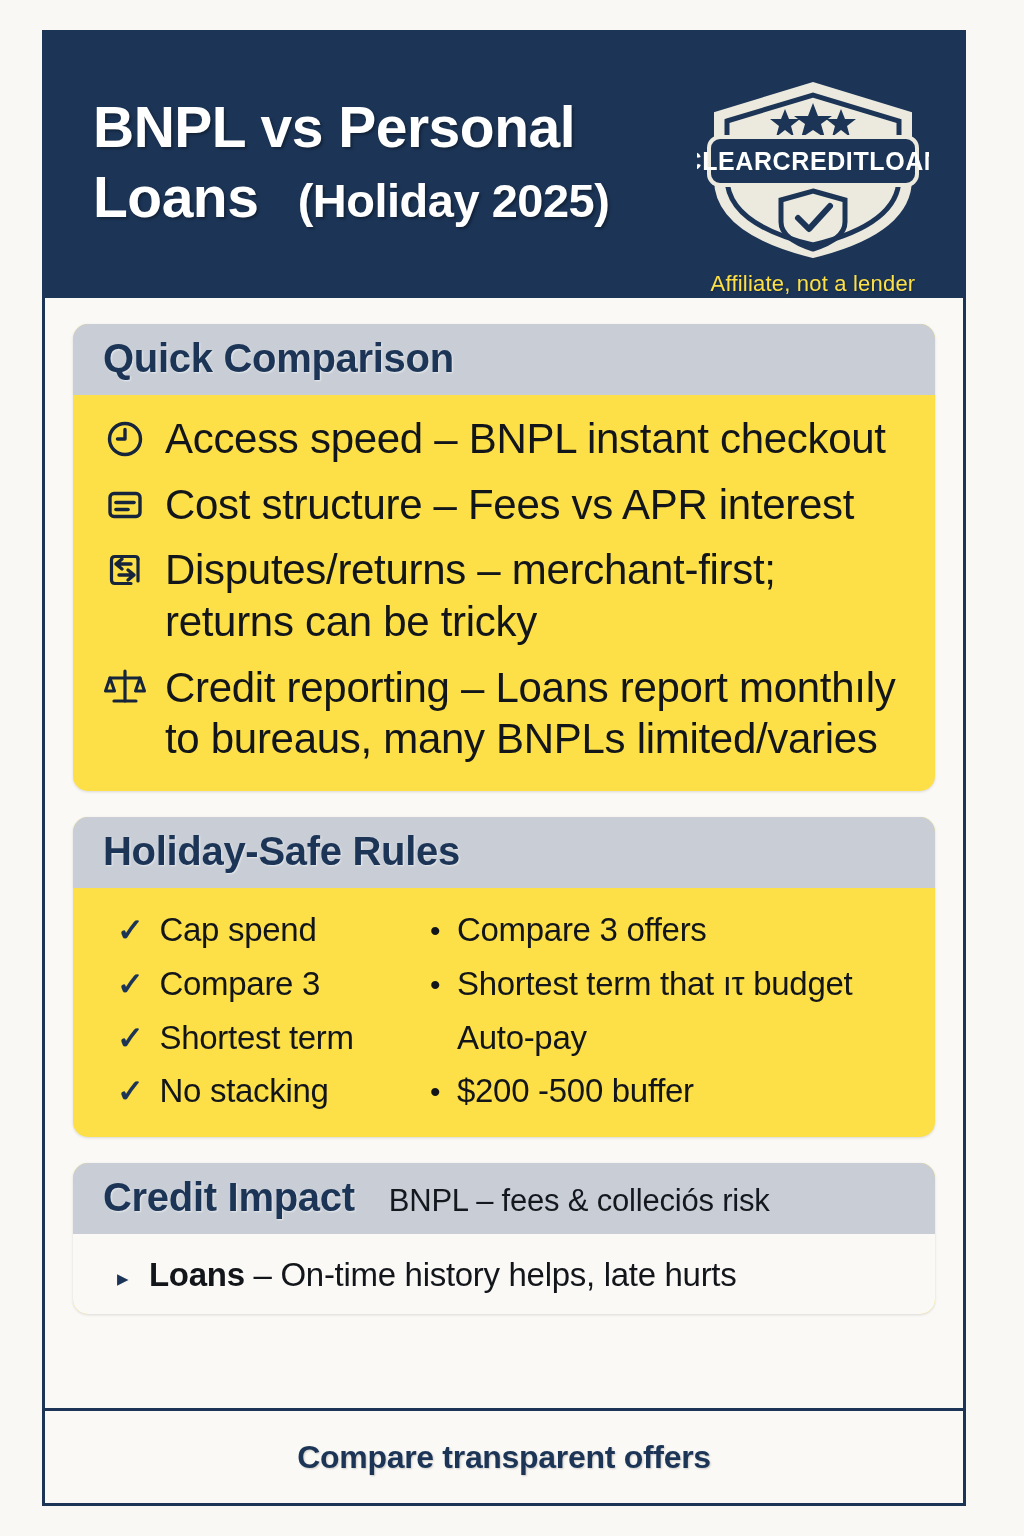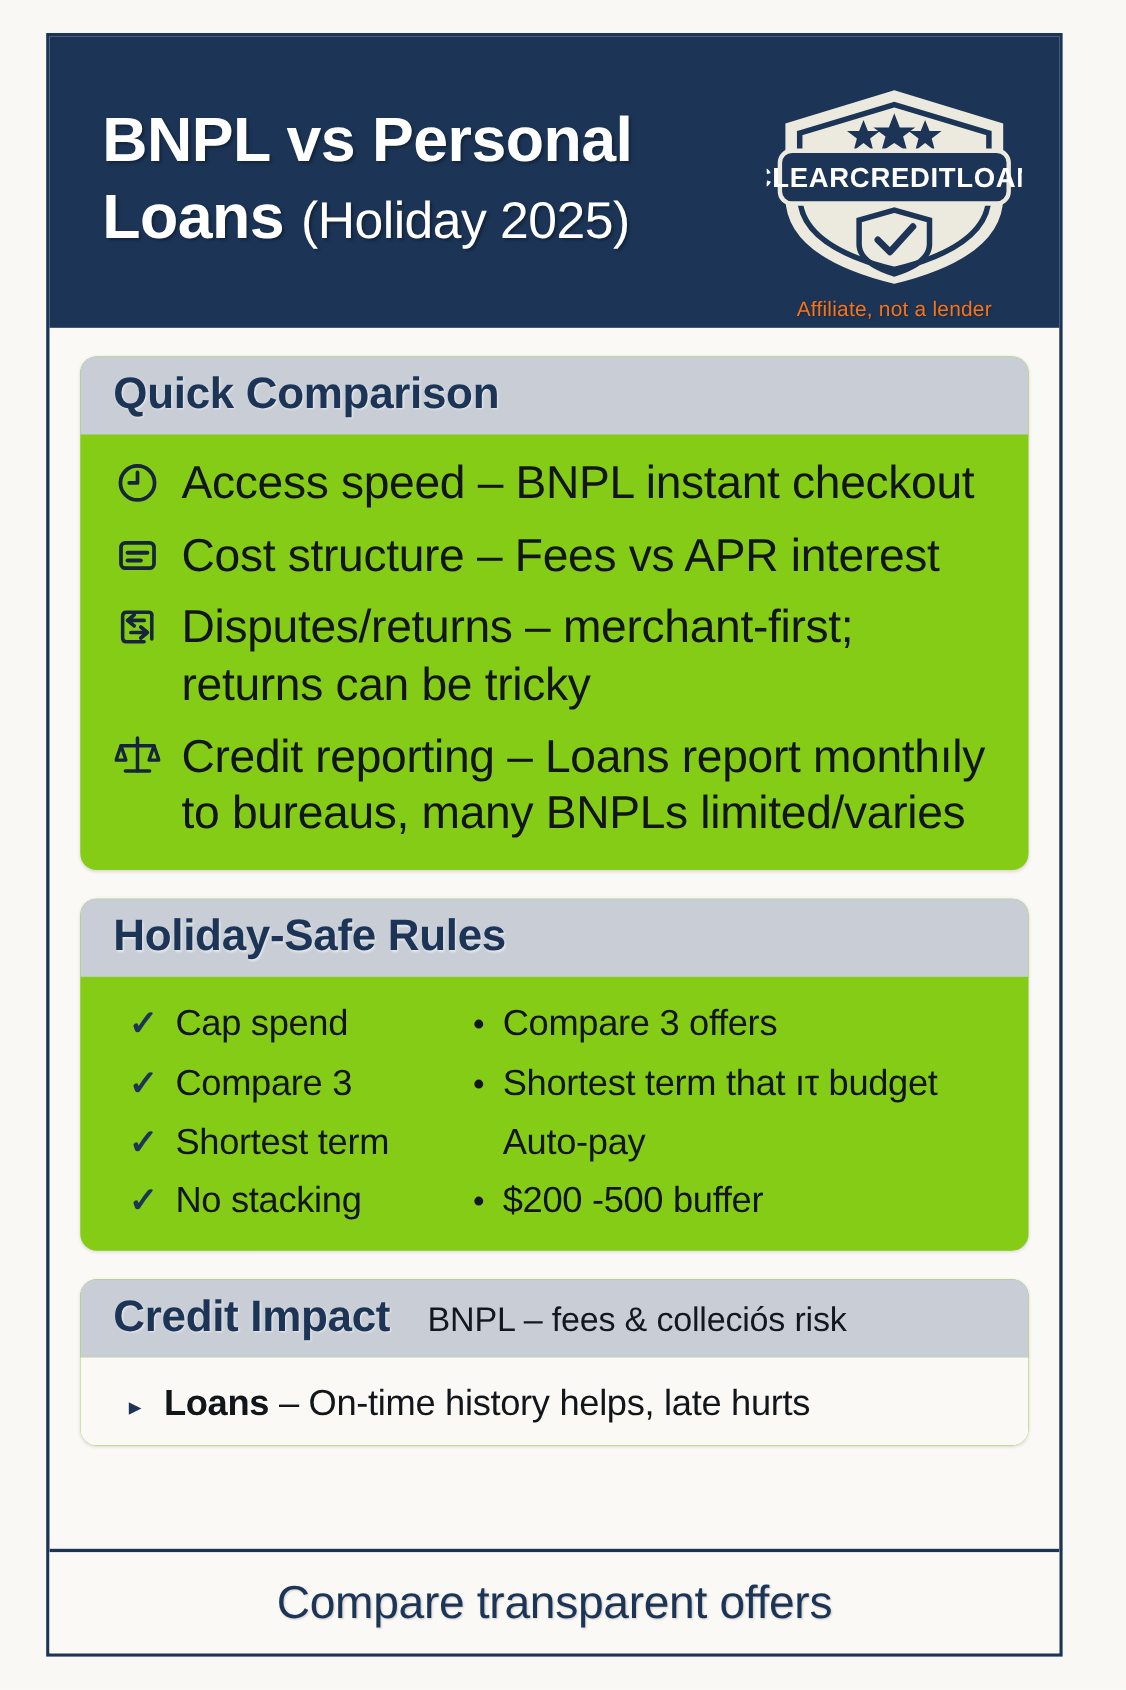--- a/index.html
+++ b/index.html
@@ -47,50 +47,51 @@
     color: #ffffff;
     font-size: 57px;
     font-weight: bold;
     line-height: 1.22;
     letter-spacing: -0.5px;
     text-shadow: 2px 2px 3px rgba(0,0,0,0.35);
     white-space: nowrap;
   }
   .title-sub {
     font-size: 47px;
-    font-weight: normal;
+    font-weight: bold;
+    margin-left: 24px;
   }
 
   .logo-block {
     display: flex;
     flex-direction: column;
     align-items: center;
     padding-top: 4px;
   }
   .logo-tagline {
-    color: #f97316;
-    font-size: 19px;
+    color: #fde047;
+    font-size: 22px;
     margin-top: 8px;
     letter-spacing: 0.2px;
     text-shadow: 1px 1px 2px rgba(0,0,0,0.3);
   }
 
   
   .body-area {
     flex: 1 1 auto;
     padding: 26px 28px 0 28px;
     box-sizing: border-box;
     display: flex;
     flex-direction: column;
   }
 
   .card {
     border-radius: 15px;
     overflow: hidden;
-    background: #84cc16;
+    background: #fde047;
     box-shadow: 0 1px 3px rgba(0,0,0,0.13);
     margin-bottom: 26px;
   }
   .card-head {
     background: #c9ced6;
     padding: 12px 30px 14px 30px;
     display: flex;
     align-items: baseline;
     gap: 34px;
   }
@@ -193,22 +194,22 @@
     border-top: 3px solid #1c3557;
     background: #faf9f6;
     height: 92px;
     flex: 0 0 92px;
     display: flex;
     align-items: center;
     justify-content: center;
   }
   .footer-text {
     color: #1c3557;
-    font-size: 42px;
-    font-weight: normal;
+    font-size: 32px;
+    font-weight: bold;
     letter-spacing: -0.3px;
     text-shadow: 1px 1px 2px rgba(0,0,0,0.18);
   }
 </style>
 </head>
 <body>
 
 <div id="poster">
 
   <div class="header">

